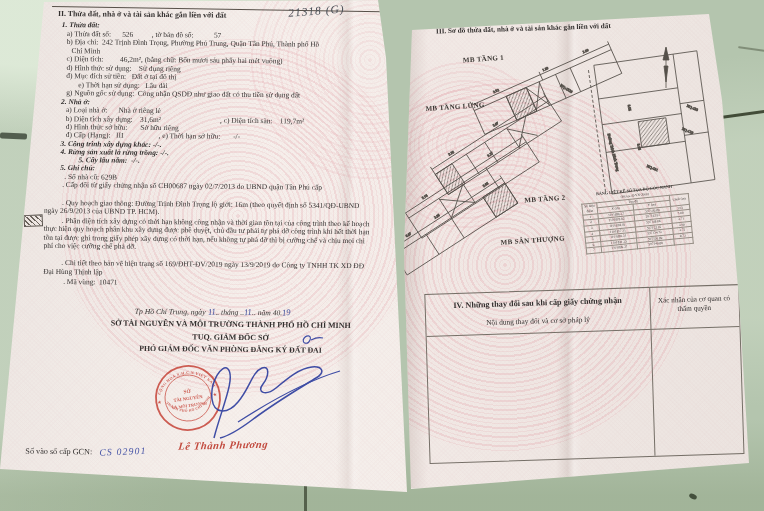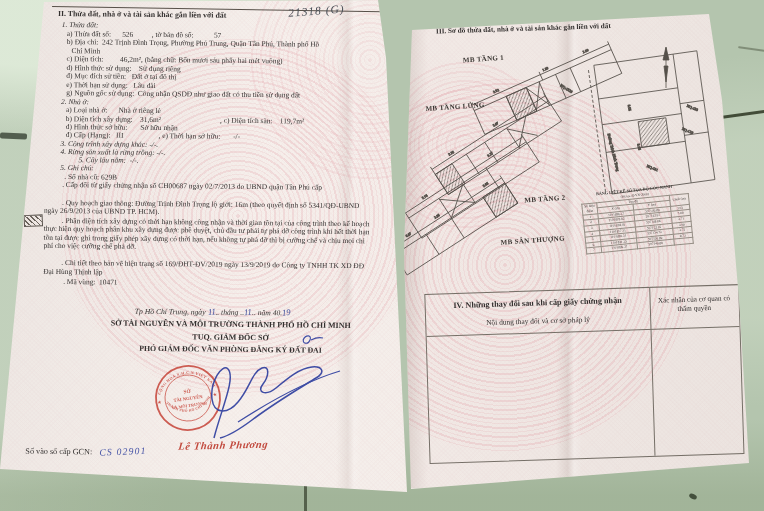--- a/index.html
+++ b/index.html
@@ -37,21 +37,21 @@
   .gl-right2{left:380px;top:60px;width:170px;height:170px;opacity:.4;}
   .crease{position:absolute;top:0;bottom:0;width:26px;
     background:linear-gradient(90deg,rgba(150,128,122,0) 0,rgba(150,128,122,.22) 45%,rgba(255,255,255,.25) 70%,rgba(150,128,122,0) 100%);}
   .crease-left{left:336px;opacity:.6;}
   .crease-right{left:556px;opacity:.8;}
   .rp-edge-shade{position:absolute;left:398px;top:10px;width:30px;height:478px;
     background:linear-gradient(90deg,rgba(148,126,120,.30),rgba(148,126,120,0));}
   
   .ln{position:absolute;font-size:7.4px;line-height:8.6px;color:#33302f;white-space:pre-wrap;}
   .b{font-weight:bold;}
-  .bi{font-weight:normal;font-style:italic;}
+  .bi{font-weight:bold;font-style:italic;}
   .hang{text-indent:18px;}
   .center{text-align:center;}
   .lp-content{position:absolute;inset:0;transform:rotate(.6deg);transform-origin:60px 12px;}
   .rp-content{position:absolute;inset:0;transform:rotate(-1.8deg);transform-origin:420px 30px;}
   .toprule{position:absolute;left:52px;top:7px;width:330px;height:1px;background:#575049;transform:rotate(.3deg);}
   .hw-number{position:absolute;left:288px;top:2px;font-size:11.5px;font-style:italic;color:#4b5058;
     letter-spacing:1px;transform:rotate(-5deg);}
   .hw{display:inline-block;font-style:italic;color:#3c4c9a;font-size:8.6px;transform:rotate(-6deg);}
   .hw2{display:inline-block;font-style:italic;color:#4553a6;font-size:9.6px;letter-spacing:1.2px;transform:rotate(-3deg);margin-left:7px;}
   .signer{position:absolute;left:183px;top:438px;font-size:10.5px;font-style:italic;font-weight:bold;
@@ -99,26 +99,26 @@
       <div class="hw-number">21318 (G)</div>
 
       <div class="ln b" style="left:58px;top:10px;width:322px;font-size:7.8px">II. Thửa đất, nhà ở và tài sản khác gắn liền với đất</div>
       <div class="ln bi" style="left:62px;top:21px">1. Thửa đất:</div>
       <div class="ln" style="left:67px;top:30px">a) Thửa đất số:      526          , tờ bản đồ số:           57</div>
       <div class="ln" style="left:67px;top:38px;width:316px">b) Địa chỉ:  242 Trịnh Đình Trọng, Phường Phú Trung, Quận Tân Phú, Thành phố Hồ</div>
       <div class="ln" style="left:72px;top:46.5px">Chí Minh</div>
       <div class="ln" style="left:67px;top:55px">c) Diện tích:         46,2m², (bằng chữ: Bốn mươi sáu phẩy hai mét vuông)</div>
       <div class="ln" style="left:67px;top:63.5px">d) Hình thức sử dụng:    Sử dụng riêng</div>
       <div class="ln" style="left:67px;top:72px">đ) Mục đích sử tiền:   Đất ở tại đô thị</div>
-      <div class="ln" style="left:67px;top:80.5px">e) Thời hạn sử dụng:   Lâu dài</div>
+      <div class="ln" style="left:79px;top:80.5px">e) Thời hạn sử dụng:   Lâu dài</div>
       <div class="ln" style="left:67px;top:89px">g) Nguồn gốc sử dụng:  Công nhận QSDĐ như giao đất có thu tiền sử dụng đất</div>
       <div class="ln bi" style="left:62px;top:97.5px">2. Nhà ở:</div>
       <div class="ln" style="left:67px;top:106px">a) Loại nhà ở:      Nhà ở riêng lẻ</div>
       <div class="ln" style="left:67px;top:114.5px;width:320px">b) Diện tích xây dựng:    31,6m²                                , c) Diện tích sàn:    119,7m²</div>
-      <div class="ln" style="left:67px;top:123px">d) Hình thức sở hữu:       Sở hữu nhận</div>
+      <div class="ln" style="left:67px;top:123px">d) Hình thức sở hữu:       Sở hữu riêng</div>
       <div class="ln" style="left:67px;top:131px">đ) Cấp (Hạng):   III                   , e) Thời hạn sở hữu:       -/-</div>
       <div class="ln bi" style="left:62px;top:139.5px">3. Công trình xây dựng khác: -/-.</div>
       <div class="ln bi" style="left:62px;top:147.5px">4. Rừng sản xuất là rừng trồng: -/-.</div>
       <div class="ln bi" style="left:80px;top:156px">5. Cây lâu năm:  -/-.</div>
       <div class="ln bi" style="left:62px;top:164px">5. Ghi chú:</div>
       <div class="ln" style="left:66px;top:172.5px">. Số nhà cũ: 629B</div>
       <div class="ln hang" style="left:46px;top:181px;width:324px">. Cấp đổi từ giấy chứng nhận số CH00687 ngày 02/7/2013 do UBND quận Tân Phú cấp</div>
       <div class="ln hang" style="left:46px;top:198.5px;width:326px">. Quy hoạch giao thông: Đường Trịnh Đình Trọng lộ giới: 16m (theo quyết định số 5341/QĐ-UBND ngày 26/9/2013 của UBND TP. HCM).</div>
       <div class="ln hang" style="left:46px;top:216.5px;width:328px">. Phần diện tích xây dựng có thời hạn không công nhận và thời gian tồn tại của công trình theo kế hoạch thực hiện quy hoạch phân khu xây dựng được phê duyệt, chủ đầu tư phải tự phá dỡ công trình khi hết thời hạn tồn tại được ghi trong giấy phép xây dựng có thời hạn, nếu không tự phá dỡ thì bị cưỡng chế và chịu mọi chi phí cho việc cưỡng chế phá dỡ.</div>
       <div class="ln hang" style="left:46px;top:259px;width:324px">. Chi tiết theo bản vẽ hiện trạng số 169/ĐHT-ĐV/2019 ngày 13/9/2019 do Công ty TNHH TK XD ĐĐ Đại Hùng Thịnh lập</div>

